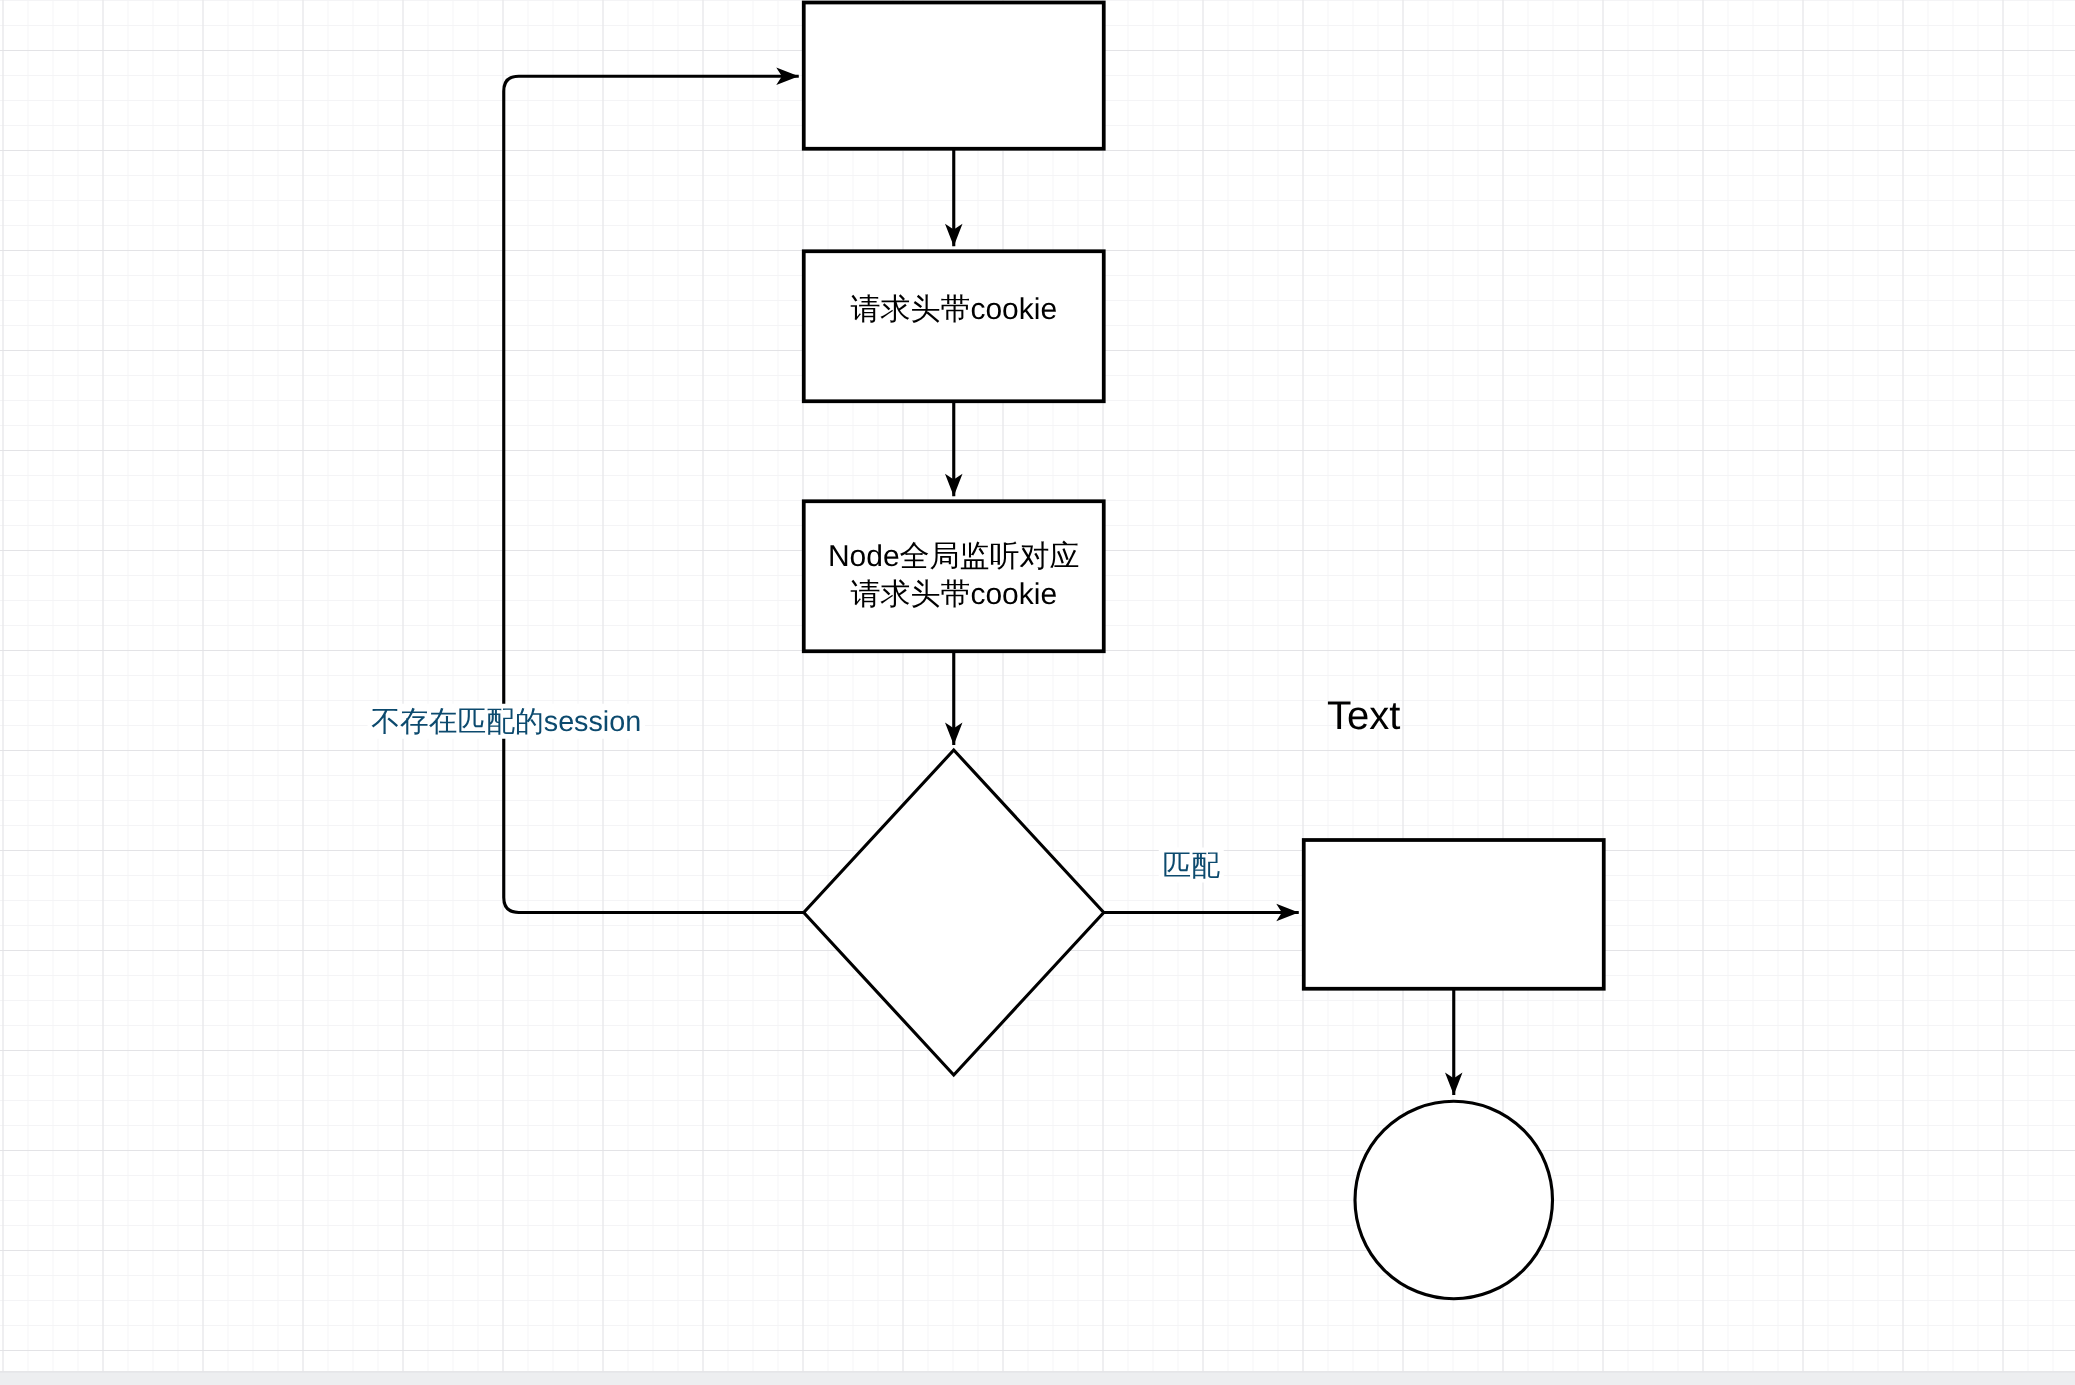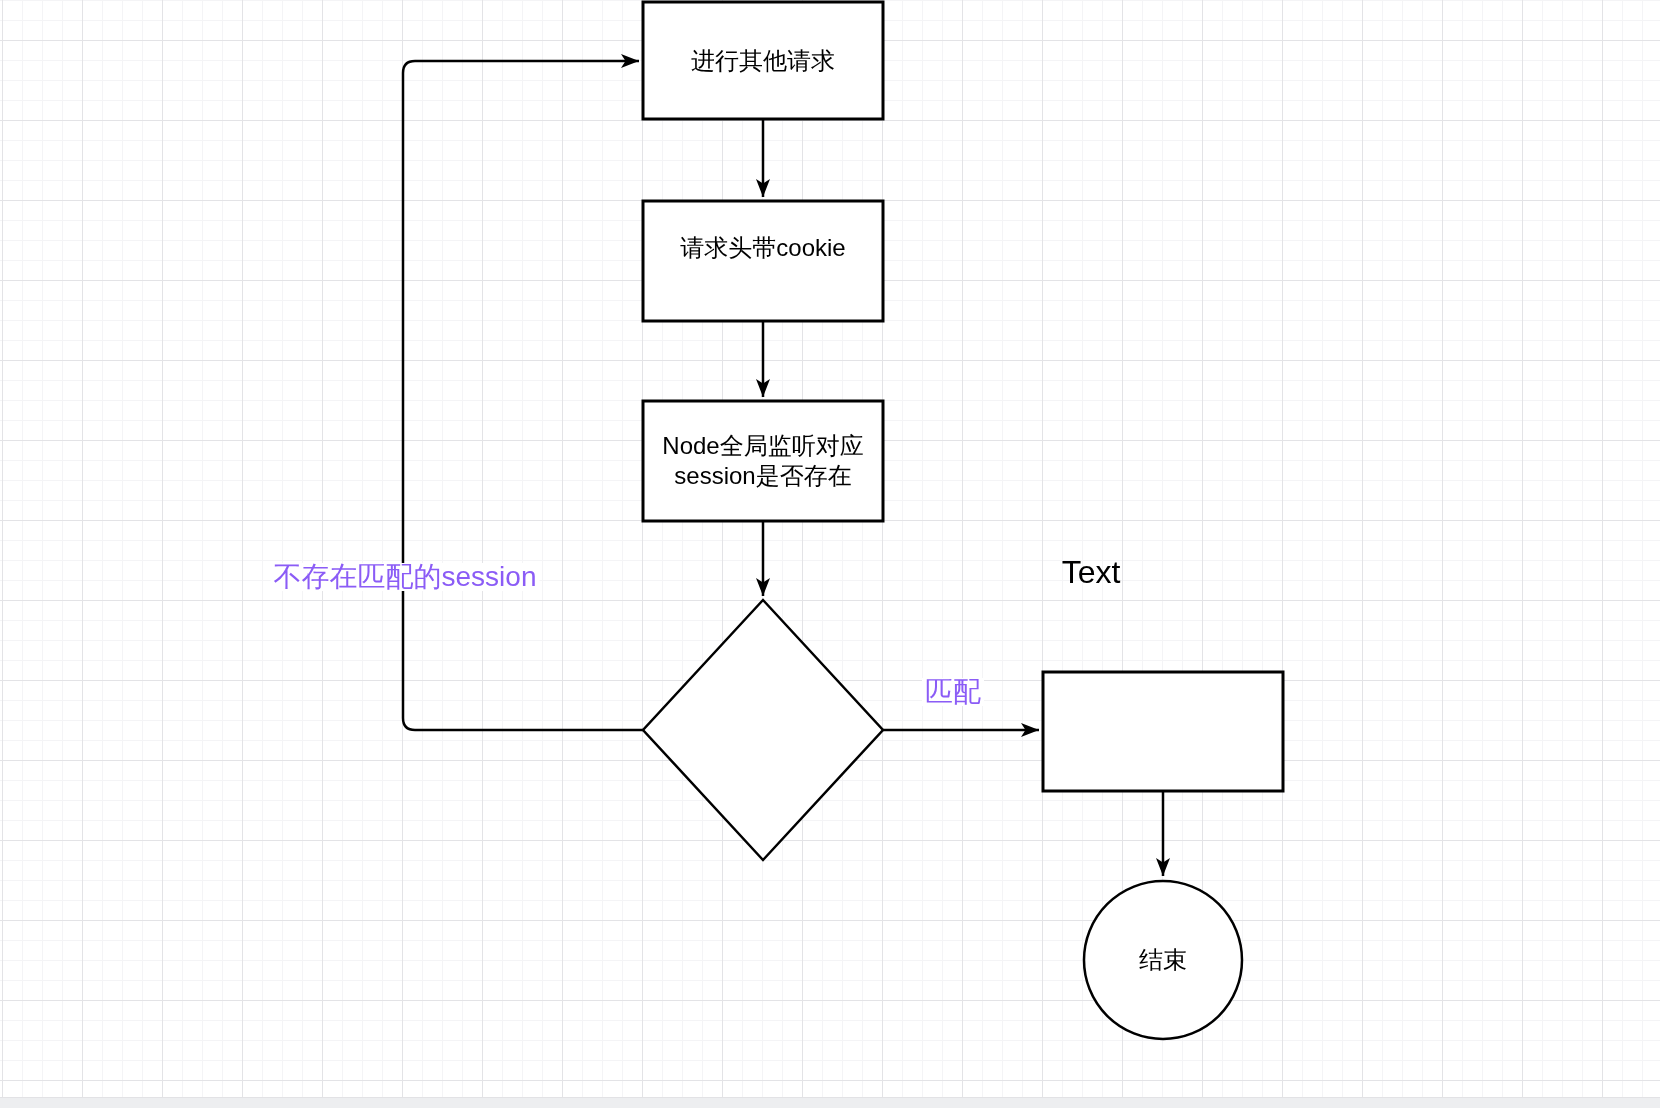--- a/index.html
+++ b/index.html
@@ -39,26 +39,26 @@
     text-align: center;
     font-size: 24px;
     line-height: 30px;
     white-space: pre-line;
     color: #000000;
     cursor: default;
   }
   .edge-label {
     position: absolute;
     transform: translate(-50%, -50%);
-    font-size: 28px;
+    font-size: 23px;
     line-height: 28px;
     white-space: nowrap;
     background: #ffffff;
     padding: 0 3px;
-    color: #8b5cf6;
+    color: #0c4a6e;
   }
   .free-label {
     position: absolute;
     transform: translate(-50%, -50%);
     font-size: 32px;
     line-height: 28px;
     white-space: nowrap;
     color: #000000;
   }
   .page-edge {
@@ -91,38 +91,32 @@
     <path d="M643,730 L415,730 Q403,730 403,718 L403,73 Q403,61 415,61 L639,61" fill="none" stroke="#000000" stroke-width="2.5" marker-end="url(#arrow)"></path>
 
     <rect x="643" y="2" width="240" height="117" fill="#ffffff" stroke="#000000" stroke-width="3"></rect>
     <rect x="643" y="201" width="240" height="120" fill="#ffffff" stroke="#000000" stroke-width="3"></rect>
     <rect x="643" y="401" width="240" height="120" fill="#ffffff" stroke="#000000" stroke-width="3"></rect>
     <polygon points="763,600 883,730 763,860 643,730" fill="#ffffff" stroke="#000000" stroke-width="2.5"></polygon>
     <rect x="1043" y="672" width="240" height="119" fill="#ffffff" stroke="#000000" stroke-width="3"></rect>
     <circle cx="1163" cy="960" r="79" fill="#ffffff" stroke="#000000" stroke-width="2.5"></circle>
   </svg>
 
-  <div class="node-label" style="left:643px; top:2px; width:240px; height:117px;">
-    <span>进行其他请求</span>
-  </div>
 
   <div class="node-label" style="left:643px; top:201px; width:240px; height:93px;">
     <span>请求头带cookie</span>
   </div>
 
   <div class="node-label" style="left:643px; top:401px; width:240px; height:120px;">
     <span>Node全局监听对应
-session是否存在</span>
+请求头带cookie</span>
   </div>
 
 
 
-  <div class="node-label" style="left:1083px; top:880px; width:160px; height:160px;">
-    <span>结束</span>
-  </div>
 
   <div class="edge-label" style="left:405px; top:577px;">不存在匹配的session</div>
 
   <div class="edge-label" style="left:953px; top:692px;">匹配</div>
 
   <div class="free-label" style="left:1091px; top:572px;">Text</div>
 
   <div class="page-edge"></div>
 
 </div>

